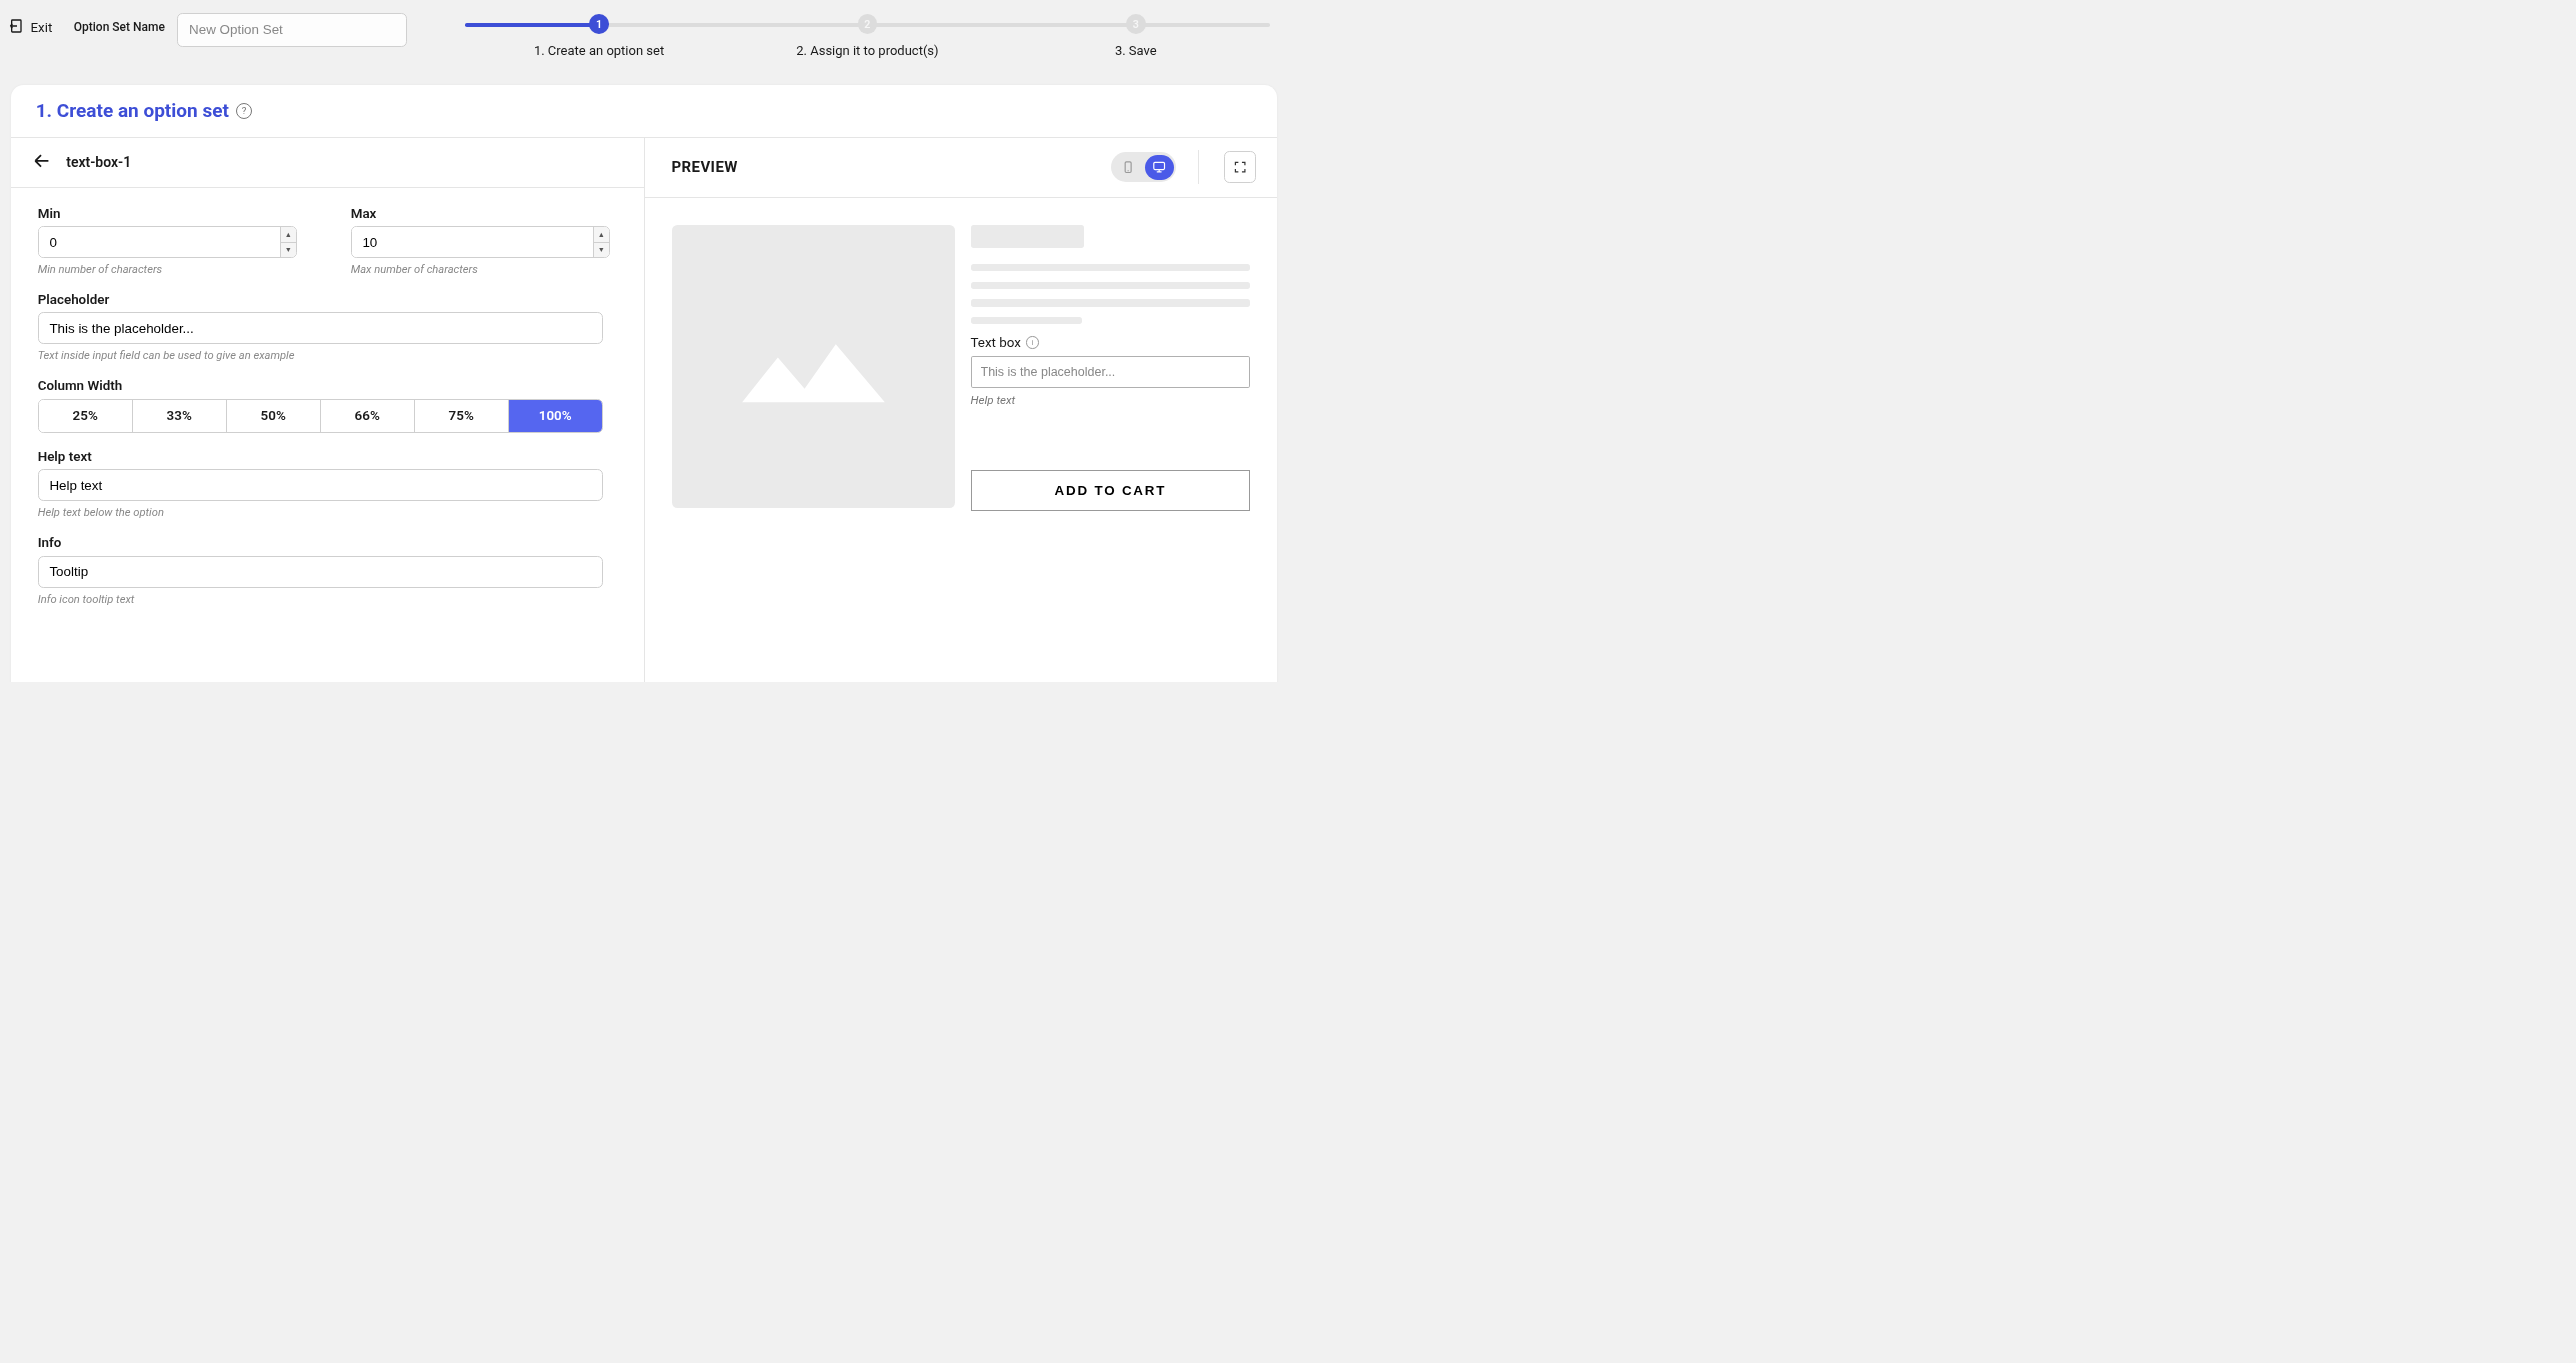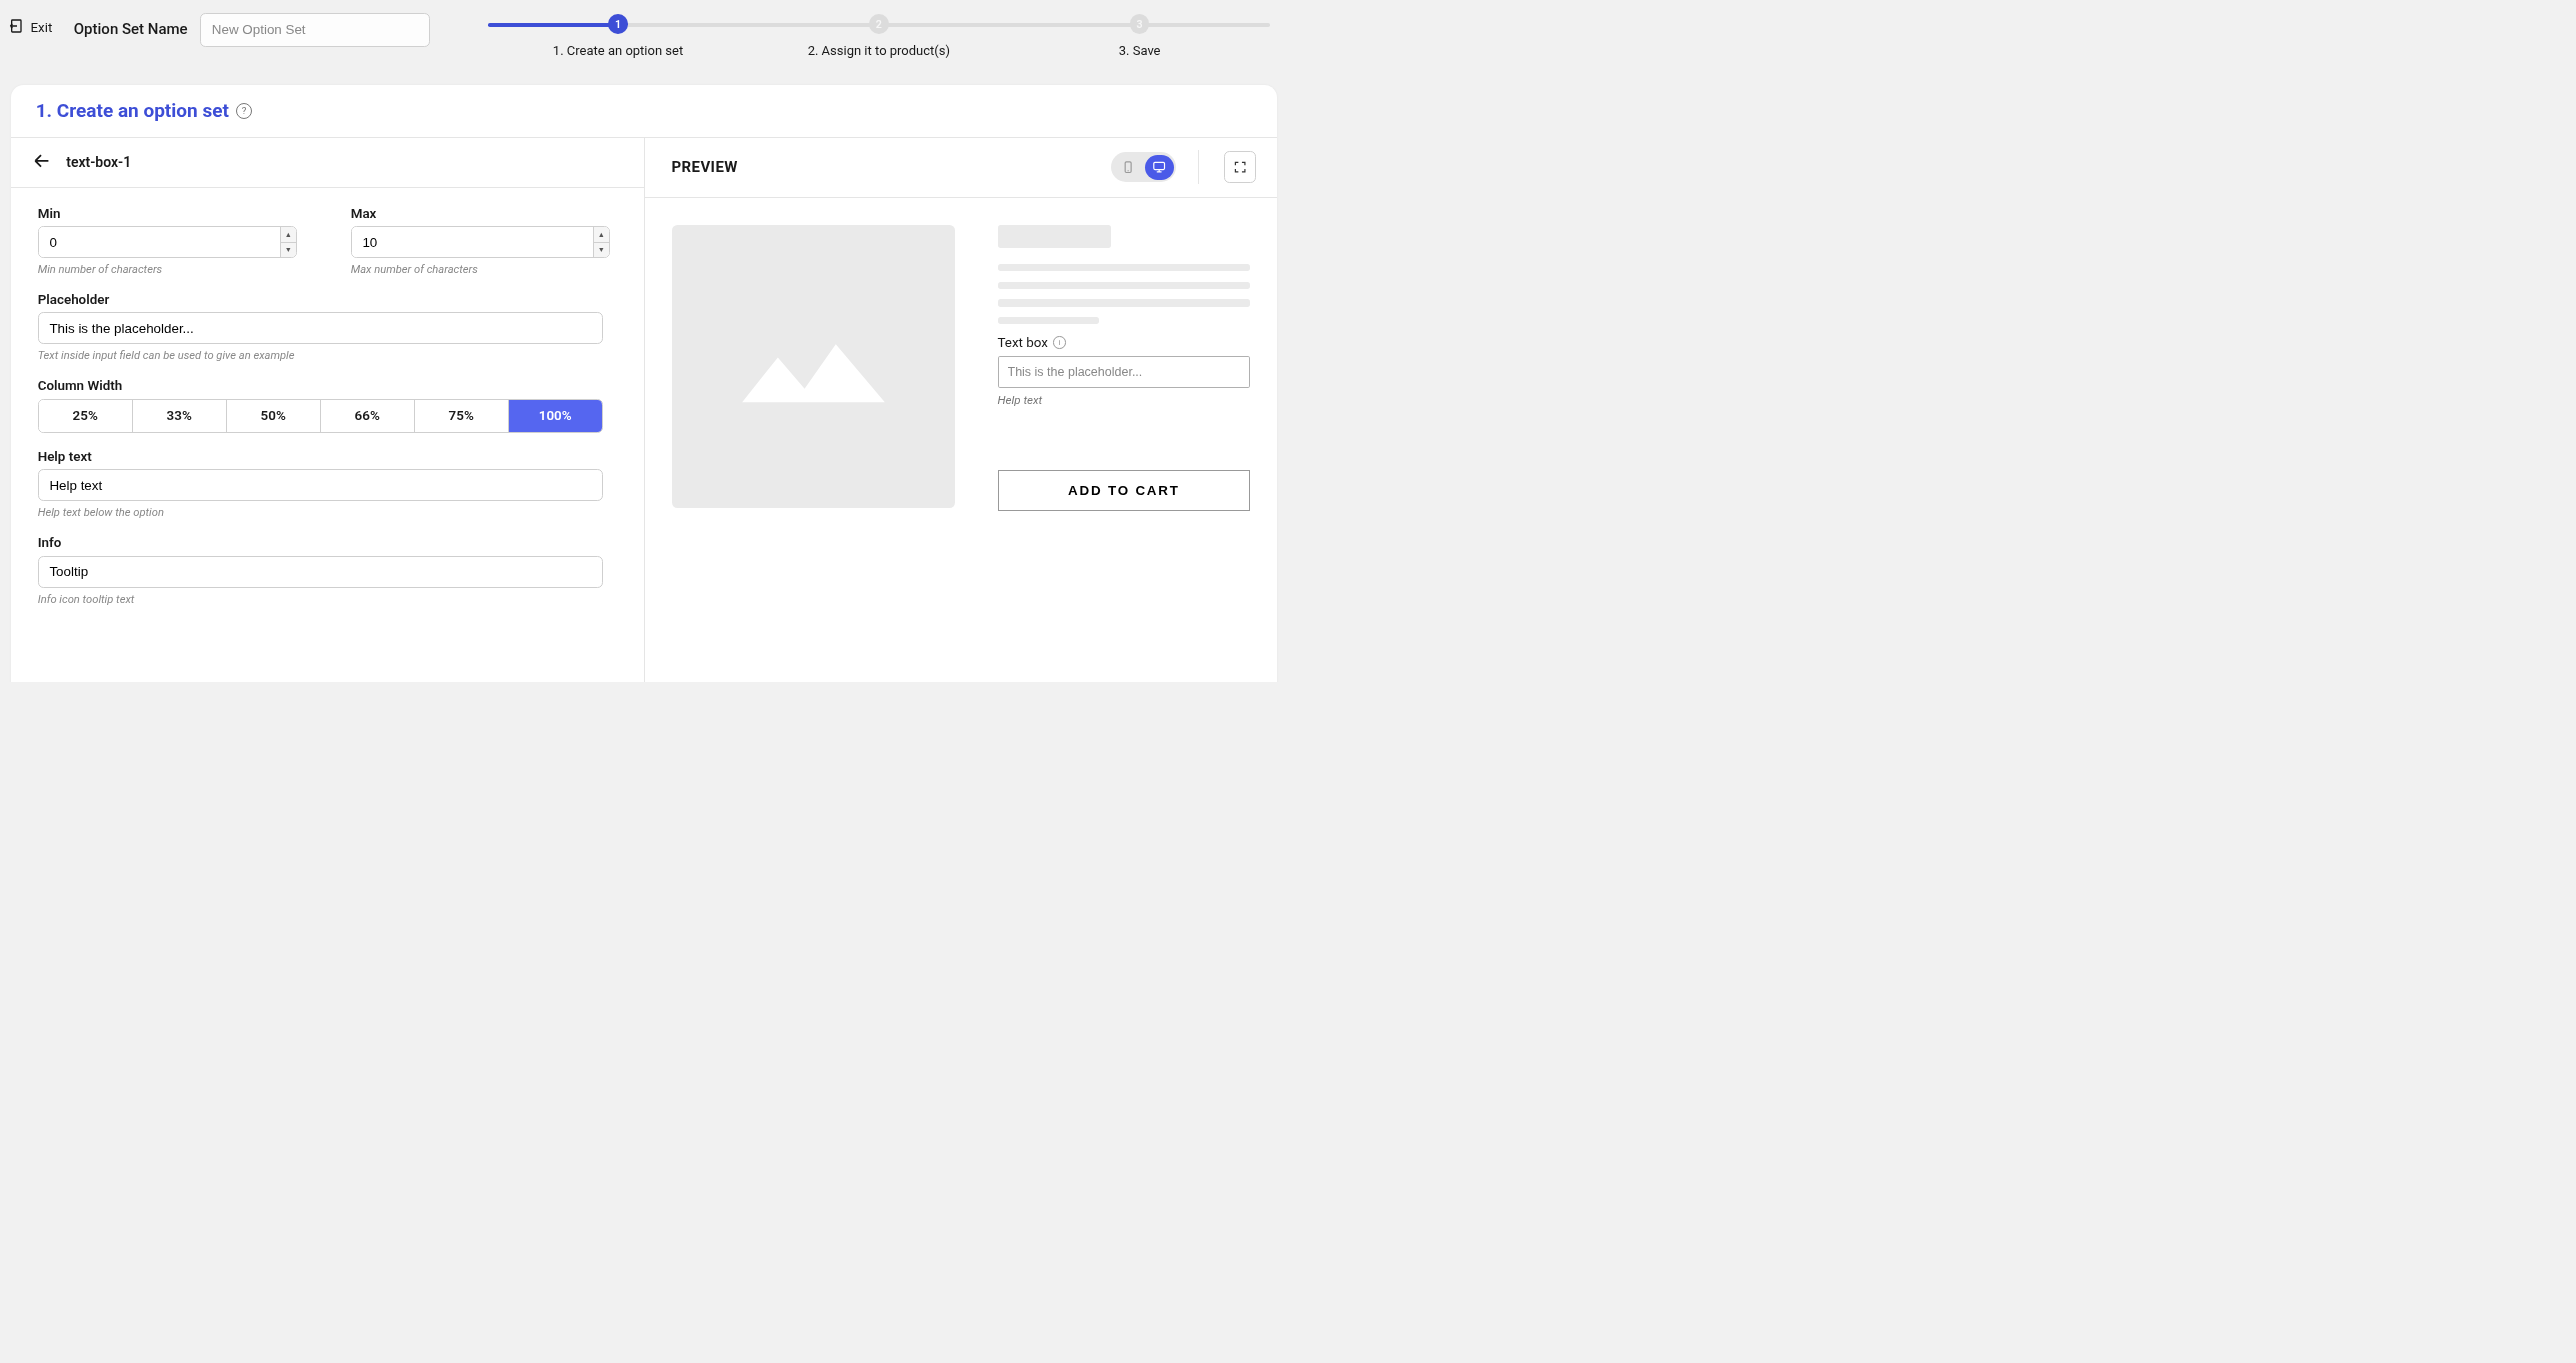--- a/index.html
+++ b/index.html
@@ -23,21 +23,21 @@
   .exit-group {
     display: flex;
     align-items: center;
     gap: 5.4px;
     cursor: pointer;
     font-size: 13.4px;
     padding-top: 9px;
   }
   .exit-group svg { width: 16px; height: 16px; }
   .option-name-label {
-    font-size: 15px;
+    font-size: 12px;
     font-weight: 500;
     padding-top: 10.7px;
     margin-left: 9px;
   }
   .option-name-input {
     width: 230px;
     height: 34px;
     border: 0.9px solid #d0d0d0;
     border-radius: 5.4px;
     padding: 0 10.7px;
@@ -291,21 +291,21 @@
     border-right: 0.9px solid #cfcfcf;
     background: #fff;
   }
   .seg-btn:last-child { border-right: none; }
   .seg-btn.active { background: #5566f0; color: #fff; }
 
   
   .preview-body {
     padding: 27px;
     display: flex;
-    gap: 43px;
+    gap: 16px;
   }
   .prod-image {
     width: 283px;
     height: 283px;
     background: #eaeaea;
     border-radius: 5.4px;
     display: flex;
     align-items: center;
     justify-content: center;
   }

